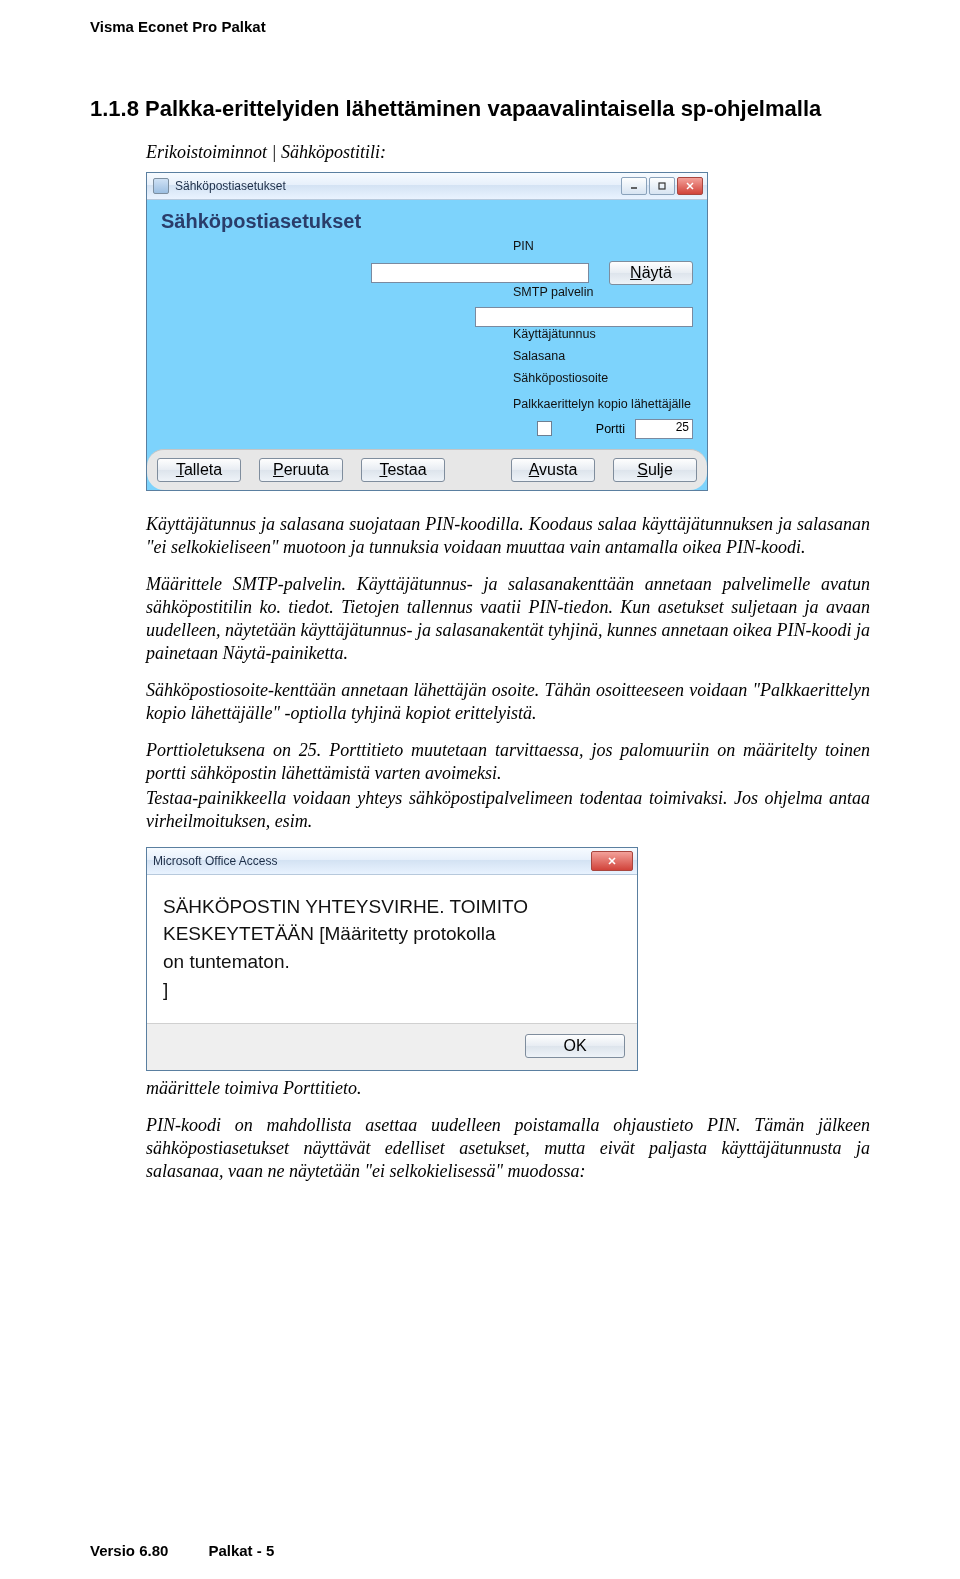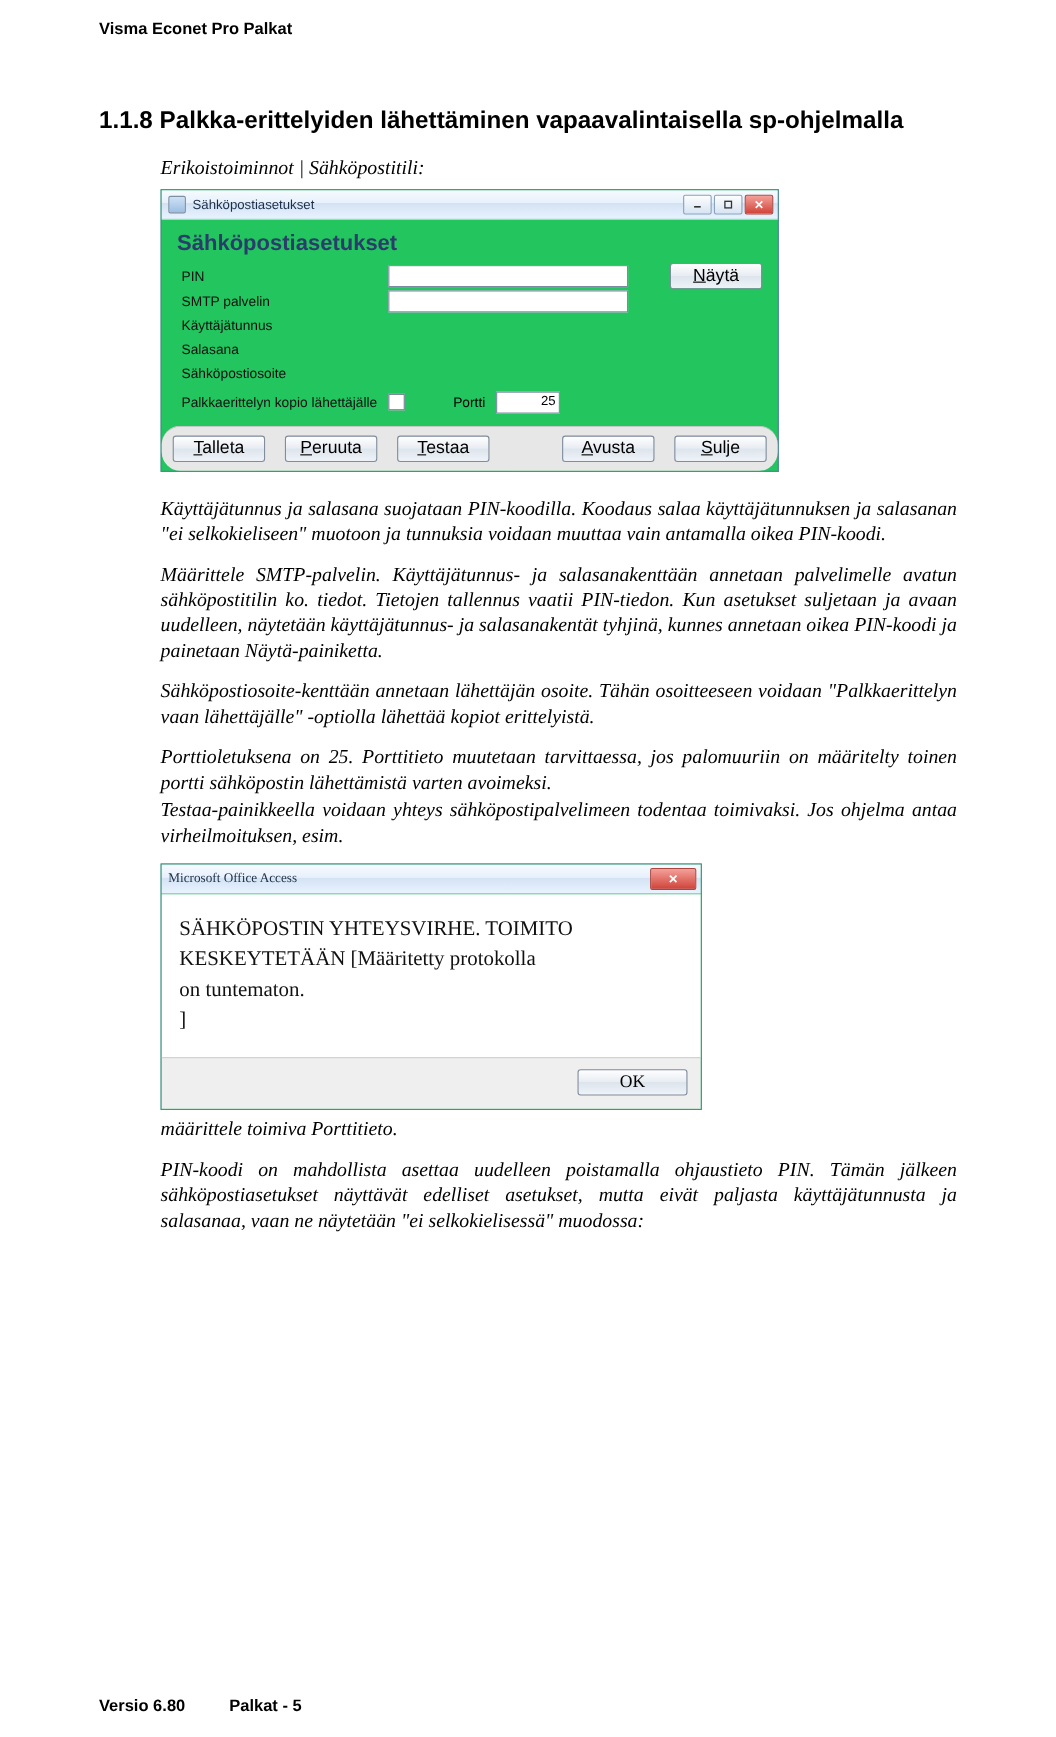--- a/index.html
+++ b/index.html
@@ -40,21 +40,21 @@
     margin-left: 56px;
   }
   .underline { text-decoration: underline; }
 
   
   .win7-window {
     font-family: "Segoe UI", Tahoma, Arial, sans-serif;
     font-size: 12.5px;
     color: #000;
     border: 1px solid #5a7fa0;
-    background: #22c55e;
+    background: #7dd3fc;
     position: relative;
     margin-left: 56px;
   }
   .win7-titlebar {
     height: 26px;
     background: linear-gradient(to bottom, #f7fbff 0%, #e7f0fb 45%, #d3e2f3 46%, #e9f3ff 100%);
     border-bottom: 1px solid #b7c9dc;
     display: flex;
     align-items: center;
     padding: 0 4px 0 6px;
@@ -93,23 +93,24 @@
     font-size: 20px;
     font-weight: bold;
     color: #2a3d6a;
     padding: 10px 14px 2px 14px;
   }
   .fields {
     padding: 4px 14px 10px 18px;
   }
   .field-row {
     display: flex;
-    align-items: center;
+    align-items: flex-end;
     min-height: 22px;
     gap: 8px;
+    flex-direction: column;
   }
   .field-label {
     width: 180px;
     font-size: 12.5px;
     color: #111;
   }
   .field-ctrl { flex: 1; display: flex; align-items: center; gap: 10px; }
   .txt-input {
     height: 18px;
     border: 1px solid #7a8aa0;
@@ -281,26 +282,26 @@
         </span>
       <span class="win7-btn">
           <span><span class="u">S</span>ulje</span>
         </span>
     </div>
   </div>
 
   <div class="indent-block">
     <p class="body-text">Käyttäjätunnus ja salasana suojataan PIN-koodilla. Koodaus salaa käyttäjätunnuksen ja salasanan "ei selkokieliseen" muotoon ja tunnuksia voidaan muuttaa vain antamalla oikea PIN-koodi.</p>
     <p class="body-text">Määrittele SMTP-palvelin. Käyttäjätunnus- ja salasanakenttään annetaan palvelimelle avatun sähköpostitilin ko. tiedot. Tietojen tallennus vaatii PIN-tiedon. Kun asetukset suljetaan ja avaan uudelleen, näytetään käyttäjätunnus- ja salasanakentät tyhjinä, kunnes annetaan oikea PIN-koodi ja painetaan Näytä-painiketta.</p>
-    <p class="body-text">Sähköpostiosoite-kenttään annetaan lähettäjän osoite. Tähän osoitteeseen voidaan "Palkkaerittelyn vaan lähettäjälle" -optiolla lähettää kopiot erittelyistä.</p>
+    <p class="body-text">Sähköpostiosoite-kenttään annetaan lähettäjän osoite. Tähän osoitteeseen voidaan "Palkkaerittelyn kopio lähettäjälle" -optiolla tyhjinä kopiot erittelyistä.</p>
     <p class="body-text" style="margin-bottom:2px;">Porttioletuksena on 25. Porttitieto muutetaan tarvittaessa, jos palomuuriin on määritelty toinen portti sähköpostin lähettämistä varten avoimeksi.</p>
     <p class="body-text">Testaa-painikkeella voidaan yhteys sähköpostipalvelimeen todentaa toimivaksi. Jos ohjelma antaa virheilmoituksen, esim.</p>
   </div>
 
-  <div class="win7-window msgbox" style="margin-top:4px; margin-bottom:6px;font-family:Liberation Serif, serif;">
+  <div class="win7-window msgbox" style="margin-top:4px; margin-bottom:6px;">
     <div class="win7-titlebar">
       <div class="title-left">
         <span class="title-text">Microsoft Office Access</span>
       </div>
       <div class="titlebar-controls">
 
         <span class="tbar-btn close">
             <svg viewBox="0 0 10 10">
               <line x1="2" y1="2" x2="8" y2="8" stroke="#fff" stroke-width="1.6"></line>
               <line x1="8" y1="2" x2="2" y2="8" stroke="#fff" stroke-width="1.6"></line>

